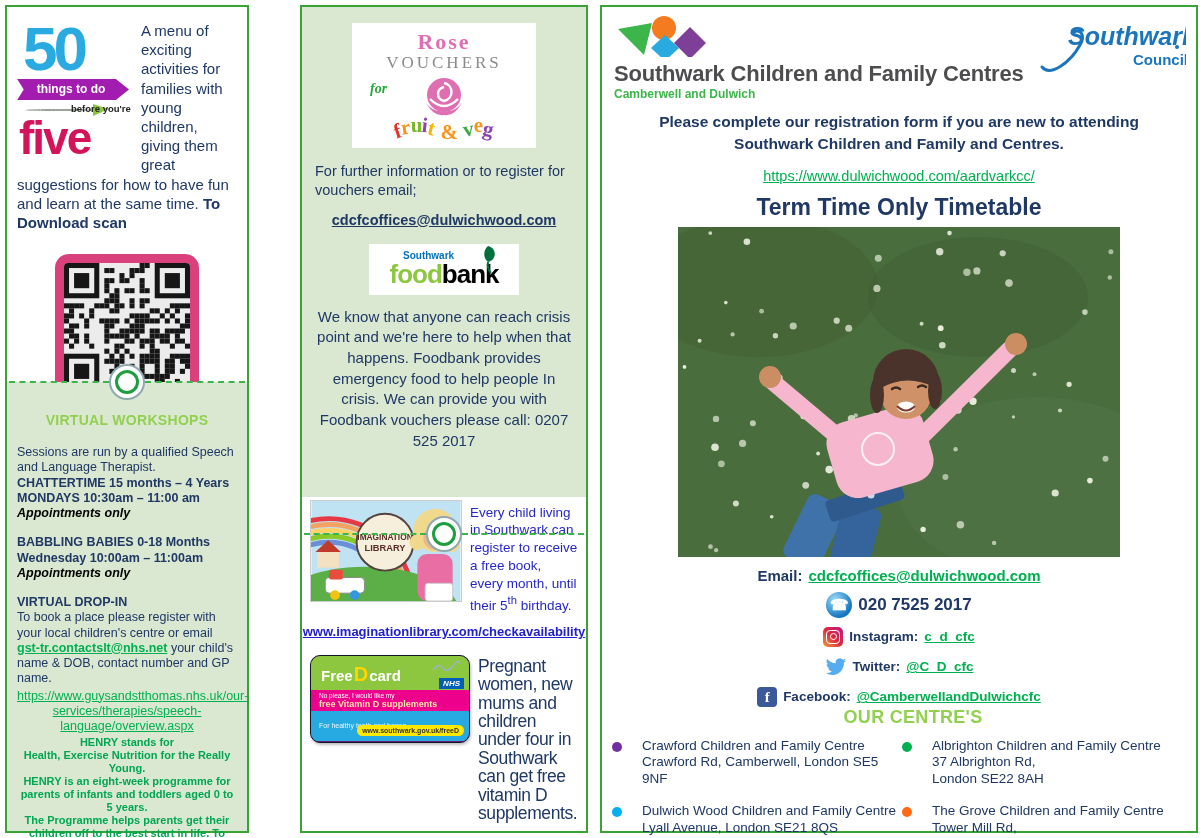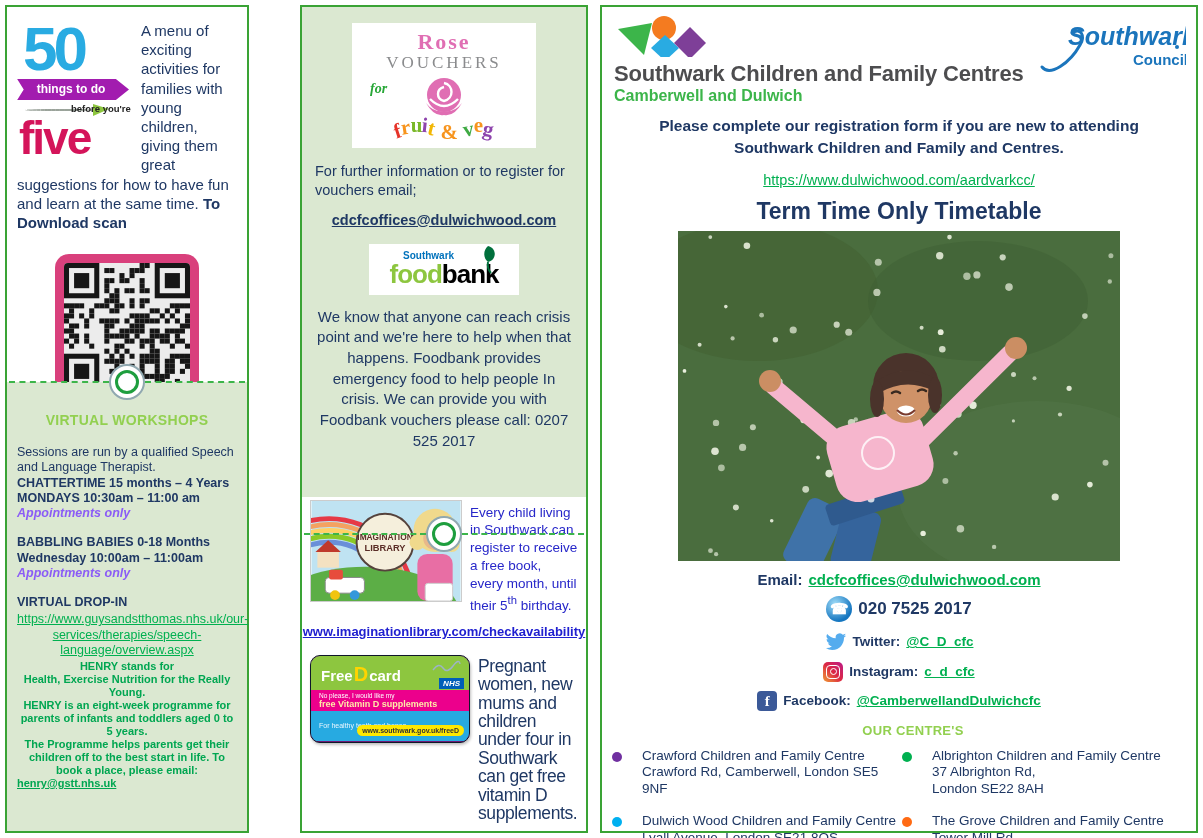--- a/index.html
+++ b/index.html
@@ -32,21 +32,21 @@
   .divider { position:absolute; left:2px; right:2px; display:flex; align-items:center; z-index:5; }
   .divider .line { flex:1; border-top:2px dashed #3cb54a; }
   .ring { width:36px; height:36px; border-radius:50%; background:#fff; border:2px solid #90a8b0;
     display:flex; align-items:center; justify-content:center; flex:0 0 auto; }
   .ring-inner { width:24px; height:24px; border-radius:50%; border:3px solid #1e9e3e; }
   .left-divider { top:357px; }
   .left-green { position:absolute; left:0; right:0; top:375px; bottom:0; background:#dbe8d1; z-index:1; }
   .left-green-content { position:relative; z-index:2; padding:30px 10px 0 10px; font-size:12.5px; line-height:1.22; color:#1f3864; }
   .vw-head { text-align:center; color:#92d050; font-weight:bold; font-size:14px; letter-spacing:.3px; margin-bottom:16px; }
   .bold-line { font-weight:bold; }
-  .appt { color:#8b5cf6; font-weight:bold; font-style:italic; }
+  .appt { color:#000000; font-weight:bold; font-style:italic; }
   .gap { height:14px; }
   .green-link { color:#00b050; text-decoration:underline; font-weight:bold; }
   .center-link { display:block; text-align:center; color:#00b050; text-decoration:underline; font-size:12.5px; margin-top:2px; }
   .henry { text-align:center; color:#00a651; font-weight:bold; font-size:11px; line-height:1.18; margin-top:2px; }
   .henry a { color:#00a651; }
 
   
   .mid-green { position:absolute; left:0; right:0; top:0; height:490px; background:#dbe8d1; }
   .mid-divider { top:493px; }
   .rose-box { width:184px; margin:16px auto 0 auto; background:#fff; padding:6px 4px 10px 4px; text-align:center; position:relative; }
@@ -79,36 +79,36 @@
   .dc-pink .l1 { color:#fff; font-size:6.5px; display:block; }
   .dc-pink .l2 { color:#ffe9a8; font-size:9px; font-weight:bold; display:block; }
   .dc-blue { background:#27aae1; height:30px; padding:3px 8px; position:relative; }
   .dc-blue .l3 { color:#eaf7ff; font-size:7px; }
   .dc-url { position:absolute; right:5px; bottom:5px; background:#ffe800; border-radius:8px; font-size:7px; color:#333; padding:2px 5px; font-weight:bold; }
   .dcard-text { font-size:17.5px; line-height:1.05; color:#1f3864; letter-spacing:-.4px; padding-top:2px; }
 
   
   .r-header { display:flex; justify-content:space-between; align-items:flex-start; padding:8px 10px 0 12px; }
   .org-title { font-size:22px; font-weight:bold; color:#4d4d4f; letter-spacing:-.2px; }
-  .org-sub { font-size:16px; font-weight:bold; color:#3cb54a; }
+  .org-sub { font-size:12px; font-weight:bold; color:#3cb54a; }
   .register { text-align:center; font-weight:bold; color:#1f3864; font-size:15.5px; line-height:1.45; margin-top:10px; }
   .r-link { display:block; text-align:center; color:#00b050; text-decoration:underline; font-size:14.5px; margin-top:12px; }
   .tt-title { text-align:center; color:#1f3864; font-weight:bold; font-size:23px; margin-top:10px; }
   .photo-wrap { text-align:center; margin-top:6px; }
   .contact { display:flex; justify-content:center; align-items:center; gap:6px; color:#1f3864; font-weight:bold; }
   .c-email { font-size:15px; margin-top:6px; }
   .c-email a, .contact a { color:#00b050; text-decoration:underline; font-weight:bold; }
   .c-phone { font-size:17px; margin-top:8px; }
   .c-sm { font-size:13.5px; margin-top:9px; }
   .phone-icon { width:26px; height:26px; border-radius:50%; background:radial-gradient(circle at 35% 30%, #9fdcf8, #1576c0 70%); color:#fff; font-size:15px; line-height:26px; text-align:center; }
   .insta-icon { width:20px; height:20px; border-radius:5px; background:linear-gradient(45deg,#f09433,#e6683c,#dc2743,#cc2366,#bc1888); position:relative; }
   .insta-icon::before { content:""; position:absolute; inset:3px; border:1.8px solid #fff; border-radius:4px; }
   .insta-icon::after { content:""; position:absolute; inset:6.5px; border:1.8px solid #fff; border-radius:50%; }
   .fb-icon { width:20px; height:20px; border-radius:4px; background:#3b5998; color:#fff; font-weight:bold; font-size:15px; text-align:center; line-height:20px; font-family:"Liberation Serif", serif; }
-  .centres-head { text-align:center; color:#92d050; font-weight:bold; font-size:13px; margin-top:12px; letter-spacing:.3px;padding-left:28px; }
+  .centres-head { text-align:center; color:#92d050; font-weight:bold; font-size:18px; letter-spacing:.3px;padding-left:28px; }
   .centres-grid { display:flex; padding:10px 8px 0 10px; gap:4px; }
   .centres-col { flex:1; display:flex; flex-direction:column; gap:16px; }
   .centre { display:flex; gap:20px; color:#1f3864; font-size:13.5px; line-height:1.22; }
   .bullet { width:10px; height:10px; border-radius:50%; margin-top:4px; flex:0 0 auto; }
 
   svg text { font-family:"Liberation Sans", sans-serif; }
 </style>
 </head>
 <body>
 
@@ -356,20 +356,21 @@
       <div>Sessions are run by a qualified Speech and Language Therapist.</div>
       <div class="bold-line">CHATTERTIME 15 months – 4 Years</div>
       <div class="bold-line">MONDAYS 10:30am – 11:00 am</div>
       <div class="appt">Appointments only</div>
       <div class="gap"></div>
       <div class="bold-line">BABBLING BABIES 0-18 Months</div>
       <div class="bold-line">Wednesday 10:00am – 11:00am</div>
       <div class="appt">Appointments only</div>
       <div class="gap"></div>
       <div class="bold-line">VIRTUAL DROP-IN</div>
+      <div><span>To book a place please register with your local children's centre or email </span><a class="green-link" href="#">gst-tr.contactslt@nhs.net</a><span> your child's name &amp; DOB, contact number and GP name.</span></div>
       <a class="center-link" href="#">https://www.guysandstthomas.nhs.uk/our-services/therapies/speech-language/overview.aspx</a>
       <div class="henry">
         <div>HENRY stands for</div>
         <div>Health, Exercise Nutrition for the Really Young.</div>
         <div>HENRY is an eight-week programme for parents of infants and toddlers aged 0 to 5 years.</div>
         <div>The Programme helps parents get their children off to the best start in life. To book a place, please email:</div>
         <a href="#" style="display:block;text-align:left;text-decoration:underline;">henry@gstt.nhs.uk</a>
 
       </div>
     </div>
@@ -592,30 +593,30 @@
 
     <div class="contact c-email">
       <span>Email: </span>
       <a href="#">cdcfcoffices@dulwichwood.com</a>
     </div>
     <div class="contact c-phone">
       <span class="phone-icon">☎</span>
       <span>020 7525 2017</span>
     </div>
     <div class="contact c-sm">
+      <span class="insta-icon"></span>
+      <span>Instagram: </span>
+      <a href="#">c_d_cfc</a>
+    </div>
+    <div class="contact c-sm">
       <svg width="22" height="22" viewBox="0 0 24 24">
           <path fill="#55acee" d="M23 5c-.8.4-1.7.6-2.6.8A4.5 4.5 0 0 0 22.4 3c-.9.5-1.9.9-2.9 1.1A4.5 4.5 0 0 0 11.7 8 12.8 12.8 0 0 1 2.4 3.3 4.5 4.5 0 0 0 3.8 9.3c-.7 0-1.4-.2-2-.5v.1c0 2.2 1.5 4 3.6 4.4-.7.2-1.4.2-2 .1.6 1.8 2.2 3.1 4.2 3.1A9 9 0 0 1 1 18.6 12.7 12.7 0 0 0 7.9 20.6c8.3 0 12.8-6.9 12.8-12.8v-.6C21.6 6.7 22.4 5.9 23 5z"></path>
         </svg>
       <span>Twitter: </span>
       <a href="#">@C_D_cfc</a>
-    </div>
-    <div class="contact c-sm">
-      <span class="insta-icon"></span>
-      <span>Instagram: </span>
-      <a href="#">c_d_cfc</a>
     </div>
     <div class="contact c-sm">
       <span class="fb-icon">f</span>
       <span>Facebook: </span>
       <a href="#">@CamberwellandDulwichcfc</a>
     </div>
 
     <div class="centres-head">OUR CENTRE'S</div>
     <div class="centres-grid">
       <div class="centres-col">

